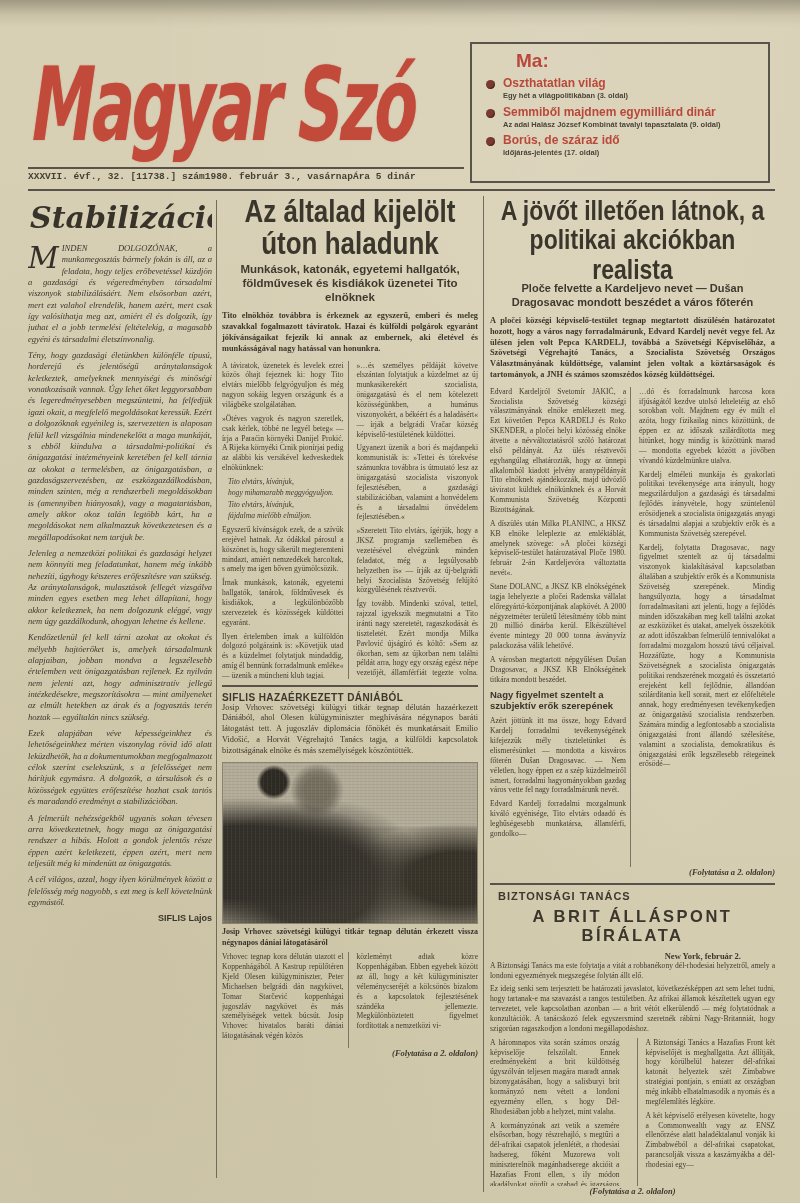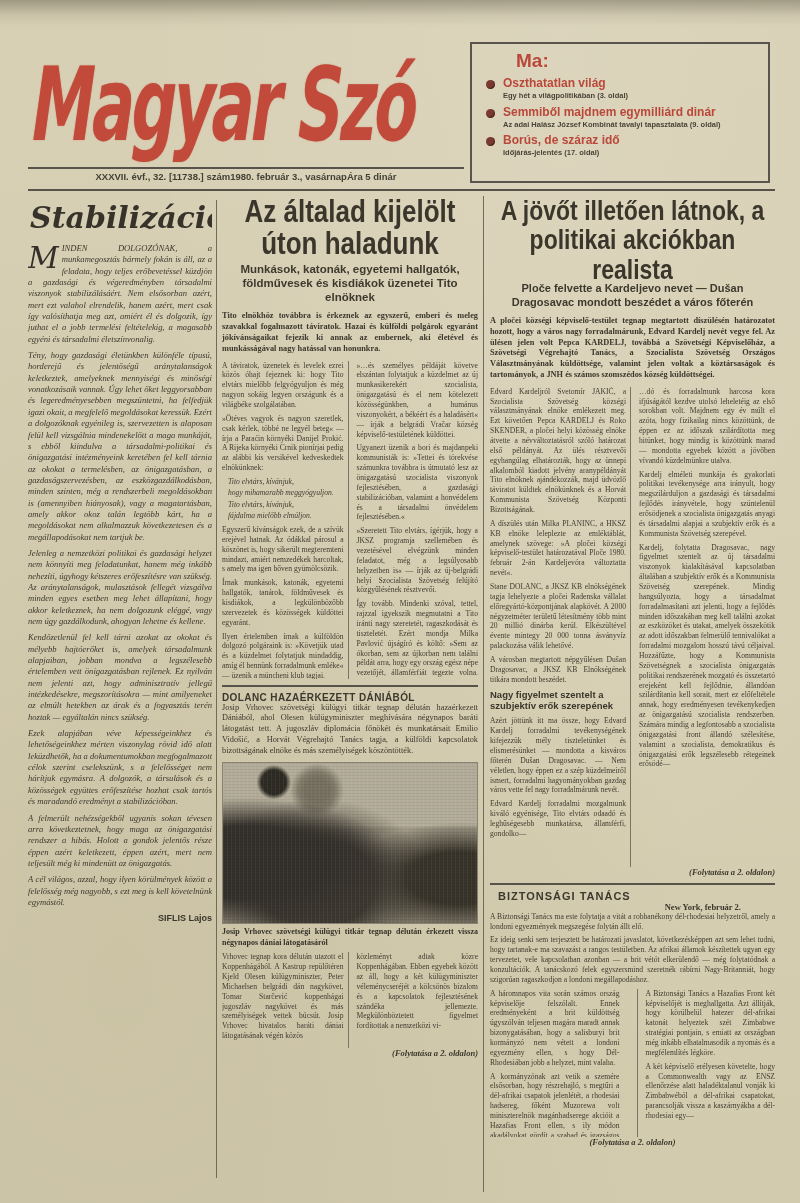--- a/index.html
+++ b/index.html
@@ -12,22 +12,22 @@
     color:#3a362c;}
   .page::before{content:"";position:absolute;left:0;top:0;right:0;height:26px;
       background:linear-gradient(180deg,rgba(40,35,25,.28),rgba(40,35,25,.05) 60%,transparent);pointer-events:none;}
   
   .masthead{position:absolute;left:34px;top:46px;width:436px;height:118px;}
   .masthead-title{font-family:"DejaVu Sans",sans-serif;font-weight:bold;font-style:italic;
       font-size:63px;letter-spacing:-3px;color:#c14a3a;white-space:nowrap;
       transform:scaleY(1.62) skewX(-2deg);transform-origin:left top;
       text-shadow:0 0 1px rgba(193,74,58,.6);}
   .ruleA{position:absolute;left:28px;top:167px;width:436px;height:2px;background:#57524a;}
-  .dateline-row{position:absolute;left:28px;top:171px;width:436px;display:flex;justify-content:center;
-      font-family:Liberation Sans, sans-serif;font-weight:bold;font-size:9.5px;color:#443f35;}
+  .dateline-row{position:absolute;left:28px;top:171px;width:436px;display:flex;justify-content:flex-start;
+      font-family:Liberation Mono, monospace;font-weight:bold;font-size:9.5px;color:#443f35;}
   .ruleB{position:absolute;left:28px;top:189px;width:747px;height:2px;background:#57524a;}
   
   .ma-box{position:absolute;left:470px;top:42px;width:300px;height:141px;border:2px solid #5a554c;
       padding:6px 10px 4px 14px;box-sizing:border-box;font-family:"Liberation Sans",sans-serif;}
   .ma-title{color:#b9483a;font-weight:bold;font-size:19px;margin:0 0 5px 30px;}
   .ma-item{display:flex;margin-bottom:5px;}
   .ma-bullet{width:9px;height:9px;border-radius:50%;background:#7a3a30;margin:3px 8px 0 0;flex:none;box-shadow:inset -1px -1px 1px rgba(0,0,0,.4);}
   .ma-item-title{color:#b9483a;font-weight:bold;font-size:12px;line-height:1.1;}
   .ma-item-sub{color:#4a4438;font-weight:bold;font-size:7.5px;line-height:1.25;margin-top:1px;}
   
@@ -138,21 +138,21 @@
             <p>Egyszerű kívánságok ezek, de a szívük erejével hatnak. Az ódákkal párosul a köszönet is, hogy sikerült megteremteni mindazt, amiért nemzedékek harcoltak, s amely ma igen bőven gyümölcsözik.</p>
             <p>Írnak munkások, katonák, egyetemi hallgatók, tanárok, földművesek és kisdiákok, a legkülönbözőbb szervezetek és közösségek küldöttei egyaránt.</p>
             <p>Ilyen értelemben írnak a külföldön dolgozó polgáraink is: »Követjük utad és a küzdelmet folytatjuk mindaddig, amíg él bennünk forradalmunk emléke« — üzenik a müncheni klub tagjai.</p>
           </span>
       </div>
       <div class="c">
         <span><p>»…és személyes példáját követve elszántan folytatjuk a küzdelmet az új munkasikerekért szocialista, önigazgatású és el nem kötelezett közösségünkben, a humánus viszonyokért, a békéért és a haladásért« — írják a belgrádi Vračar község képviselő-testületének küldöttei.</p><p>Ugyanezt üzenik a bori és majdanpeki kommunisták is: »Tettei és törekvése számunkra továbbra is útmutató lesz az önigazgatású szocialista viszonyok fejlesztésében, a gazdasági stabilizációban, valamint a honvédelem és a társadalmi önvédelem fejlesztésében.«</p><p>»Szeretett Tito elvtárs, ígérjük, hogy a JKSZ programja szellemében és vezetésével elvégzünk minden feladatot, még a legsúlyosabb helyzetben is« — írják az új-belgrádi helyi Szocialista Szövetség felújító közgyűlésének résztvevői.</p><p>Így tovább. Mindenki szóval, tettel, rajzzal igyekszik megmutatni a Tito iránti nagy szeretetét, ragaszkodását és tiszteletét. Ezért mondja Milka Pavlović újságíró és költő: »Sem az ókorban, sem az újkorban nem találni példát arra, hogy egy ország egész népe vezetőjét, államférfiát tegezte volna. Nem írtam rólad verset. Munkásszóddal magad alkottad földkerekségünk legnagyobb poémáját. Erőtlenek a szavak: gyógyulj meg minél előbb. Nyelvünk azonban nem ismer megfelelőbbet.« (Tanjug)</p></span>
       </div>
     </div>
     <div class="hrule" style="margin:6px 0 5px;"></div>
-    <div class="kicker">DOLANC HAZAÉRKEZETT DÁNIÁBÓL</div>
+    <div class="kicker">SIFLIS HAZAÉRKEZETT DÁNIÁBÓL</div>
     <div class="lead" style="font-weight:normal;margin-bottom:6px;">Josip Vrhovec szövetségi külügyi titkár tegnap délután hazaérkezett Dániából, ahol Olesen külügyminiszter meghívására négynapos baráti látogatást tett. A jugoszláv diplomácia főnökét és munkatársait Emilio Vidošić, a Horvát Végrehajtó Tanács tagja, a külföldi kapcsolatok bizottságának elnöke és más személyiségek köszöntötték.</div>
     <div class="photo"></div>
     <div class="caption">Josip Vrhovec szövetségi külügyi titkár tegnap délután érkezett vissza négynapos dániai látogatásáról</div>
     <div class="twocol bodytext" style="height:96px;margin-top:4px;">
       <div class="c">
         <span><p>Vrhovec tegnap kora délután utazott el Koppenhágából. A Kastrup repülőtéren Kjeld Olesen külügyminiszter, Peter Michaelsen belgrádi dán nagykövet, Tomar Starčević koppenhágai jugoszláv nagykövet és más személyiségek vettek búcsút. Josip Vrhovec hivatalos baráti dániai látogatásának végén közös</p></span>
       </div>
       <div class="c">
         <span><p>közleményt adtak közre Koppenhágában. Ebben egyebek között az áll, hogy a két külügyminiszter véleménycseréjét a kölcsönös bizalom és a kapcsolatok fejlesztésének szándéka jellemezte. Megkülönböztetett figyelmet fordítottak a nemzetközi vi-</p></span>
       </div>
@@ -170,20 +170,21 @@
         <div class="subhead-inline">Nagy figyelmet szentelt a szubjektív erők szerepének</div>
         <span><p>Azért jöttünk itt ma össze, hogy Edvard Kardelj forradalmi tevékenységének kifejezzük mély tiszteletünket és elismerésünket — mondotta a kisváros főterén Dušan Dragosavac. — Nem véletlen, hogy éppen ez a szép küzdelmeiről ismert, forradalmi hagyományokban gazdag város vette fel nagy forradalmárunk nevét.</p><p>Edvard Kardelj forradalmi mozgalmunk kiváló egyénisége, Tito elvtárs odaadó és leghűségesebb munkatársa, államférfi, gondolko—</p></span>
       </div>
       <div class="c">
         <span><p>…dó és forradalmunk harcosa kora ifjúságától kezdve utolsó leheletéig az első sorokban volt. Majdnem egy év múlt el azóta, hogy fizikailag nincs közöttünk, de éppen ez az időszak szilárdította meg hitünket, hogy mindig is közöttünk marad — mondotta egyebek között a jövőben vívandó küzdelmünkre utalva.</p><p>Kardelj elméleti munkája és gyakorlati politikai tevékenysége arra irányult, hogy megszilárduljon a gazdasági és társadalmi fejlődés irányvétele, hogy szüntelenül erősödjenek a szocialista önigazgatás anyagi és társadalmi alapjai a szubjektív erők és a Kommunista Szövetség szerepével.</p><p>Kardelj, folytatta Dragosavac, nagy figyelmet szentelt az új társadalmi viszonyok kialakításával kapcsolatban általában a szubjektív erők és a Kommunista Szövetség szerepének. Mindig hangsúlyozta, hogy a társadalmat forradalmasítani azt jelenti, hogy a fejlődés minden időszakában meg kell találni azokat az eszközöket és utakat, amelyek összekötik az adott időszakban felmerülő tennivalókat a forradalmi mozgalom hosszú távú céljaival. Hozzáfűzte, hogy a Kommunista Szövetségnek a szocialista önigazgatás politikai rendszerének mozgató és összetartó erejeként kell fejlődnie, állandóan szilárdítania kell sorait, mert ez előfeltétele annak, hogy eredményesen tevékenykedjen az önigazgatású szocialista rendszerben. Számára mindig a legfontosabb a szocialista önigazgatási front állandó szélesítése, valamint a szocialista, demokratikus és önigazgatási erők legszélesebb rétegeinek erősödé—</p></span>
       </div>
     </div>
     <div class="continuation">(Folytatása a 2. oldalon)</div>
     <div class="hrule" style="margin:6px 0 5px;"></div>
     <div class="kicker" style="font-size:11px;letter-spacing:1px;padding-left:8px;">BIZTONSÁGI TANÁCS</div>
+    <h2 class="head-big" style="font-size:16.5px;letter-spacing:2.5px;transform:none;margin:5px 0 6px;color:#46413'5;">A BRIT ÁLLÁSPONT BÍRÁLATA</h2>
     <div class="dateline-ny">New York, február 2.</div>
     <div class="lead bodytext" style="font-weight:normal;">
       <span><p>A Biztonsági Tanács ma este folytatja a vitát a robbanékony dél-rhodesiai helyzetről, amely a londoni egyezmények megszegése folytán állt elő.</p><p>Ez ideig senki sem terjesztett be határozati javaslatot, következésképpen azt sem lehet tudni, hogy tartanak-e ma szavazást a rangos testületben. Az afrikai államok készítettek ugyan egy tervezetet, vele kapcsolatban azonban — a brit vétót elkerülendő — még folytatódnak a konzultációk. A tanácskozó felek egyszersmind szeretnék rábírni Nagy-Britanniát, hogy szigorúan ragaszkodjon a londoni megállapodáshoz.</p></span>
     </div>
     <div class="twocol bodytext" style="height:148px;margin-top:2px;gap:13px;">
       <div class="c">
         <span><p>A háromnapos vita során számos ország képviselője felszólalt. Ennek eredményeként a brit küldöttség úgyszólván teljesen magára maradt annak bizonygatásában, hogy a salisburyi brit kormányzó nem vétett a londoni egyezmény ellen, s hogy Dél-Rhodesiában jobb a helyzet, mint valaha.</p><p>A kormányzónak azt vetik a szemére elsősorban, hogy részrehajló, s megtűri a dél-afrikai csapatok jelenlétét, a rhodesiai hadsereg, főként Muzorewa volt miniszterelnök magánhadserege akcióit a Hazafias Front ellen, s ily módon akadályokat gördít a szabad és igazságos választások</p></span>
       </div>
       <div class="c">
         <span><p>A Biztonsági Tanács a Hazafias Front két képviselőjét is meghallgatta. Azt állítják, hogy körülbelül hatezer dél-afrikai katonát helyeztek szét Zimbabwe stratégiai pontjain, s emiatt az országban még inkább elhatalmasodik a nyomás és a megfélemlítés légköre.</p><p>A két képviselő erélyesen követelte, hogy a Commonwealth vagy az ENSZ ellenőrzése alatt haladéktalanul vonják ki Zimbabwéból a dél-afrikai csapatokat, parancsolják vissza a kaszárnyákba a dél-rhodesiai egy—</p></span>

